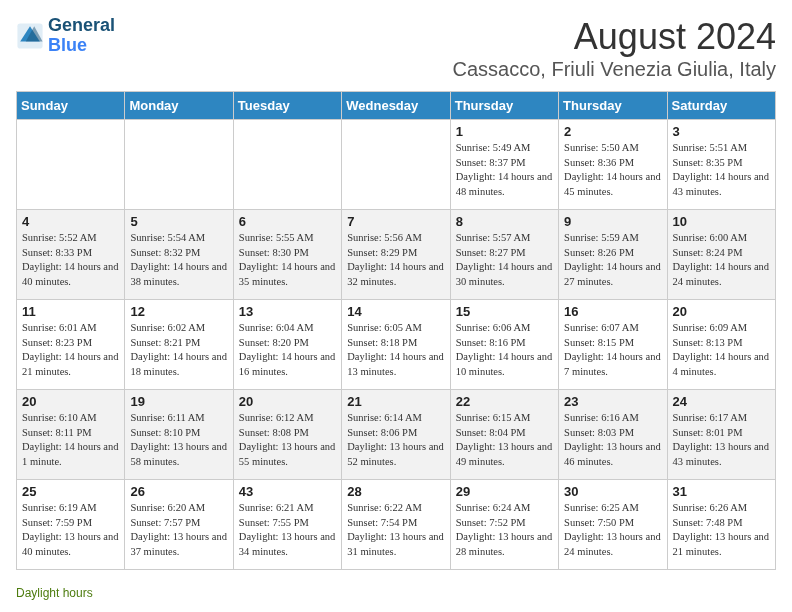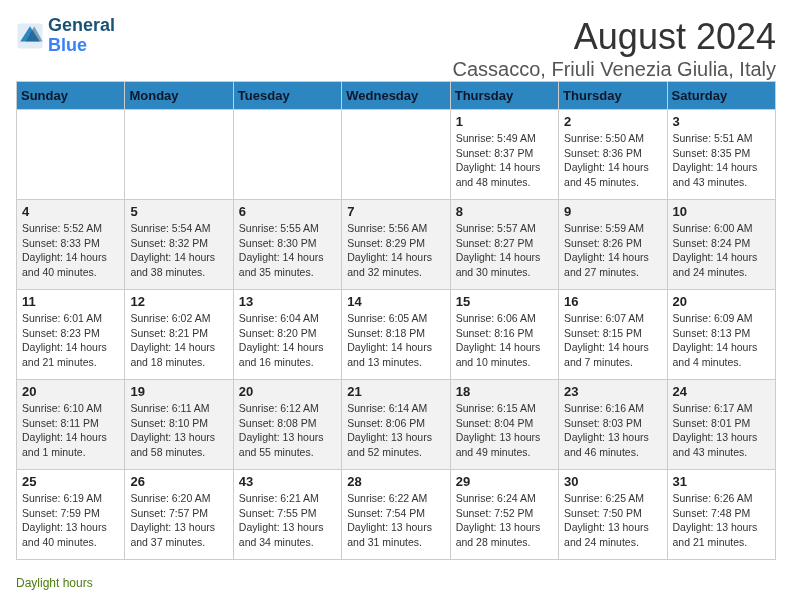--- a/index.html
+++ b/index.html
@@ -7,20 +7,21 @@
       font-family: Arial, sans-serif;
       background: #fff;
       width: 792px;
       min-height: 612px;
       padding: 16px;
     }
     .header {
       display: flex;
       justify-content: space-between;
       align-items: flex-start;
+      margin-bottom: 10px;
     }
     .logo {
       display: flex;
       align-items: center;
       gap: 4px;
     }
     .logo-text {
       font-size: 18px;
       font-weight: bold;
       color: #1a5276;
@@ -45,21 +46,21 @@
       font-size: 20px;
       color: #555;
     }
     .calendar {
       width: 100%;
       border-collapse: collapse;
       font-size: 11px;
     }
     .calendar th {
       background: #2e86c1;
-      color: #0f172a;
+      color: #ffffff;
       padding: 6px 4px;
       text-align: left;
       font-size: 13px;
       font-weight: bold;
       border: 1px solid #ccc;
     }
     .calendar td {
       border: 1px solid #ccc;
       vertical-align: top;
       padding: 4px 5px;
@@ -75,20 +76,21 @@
       font-size: 13px;
       font-weight: bold;
       color: #222;
       display: block;
       margin-bottom: 2px;
     }
     .day-info {
       color: #333;
       font-size: 10.5px;
       line-height: 1.4;
+      font-family: Liberation Serif, serif;
     }
     .empty-cell {
       background: #fff !important;
     }
     .legend {
       margin-top: 16px;
       font-size: 12px;
       color: #4d7c0f;
     }
   </style>
@@ -215,21 +217,21 @@
         </td>
         <td>
           <span class="day-num">20</span>
           <div class="day-info">Sunrise: 6:12 AM<br>Sunset: 8:08 PM<br>Daylight: 13 hours and 55 minutes.</div>
         </td>
         <td>
           <span class="day-num">21</span>
           <div class="day-info">Sunrise: 6:14 AM<br>Sunset: 8:06 PM<br>Daylight: 13 hours and 52 minutes.</div>
         </td>
         <td>
-          <span class="day-num">18</span>
+          <span class="day-num">22</span>
           <div class="day-info">Sunrise: 6:15 AM<br>Sunset: 8:04 PM<br>Daylight: 13 hours and 49 minutes.</div>
         </td>
         <td>
           <span class="day-num">23</span>
           <div class="day-info">Sunrise: 6:16 AM<br>Sunset: 8:03 PM<br>Daylight: 13 hours and 46 minutes.</div>
         </td>
         <td>
           <span class="day-num">24</span>
           <div class="day-info">Sunrise: 6:17 AM<br>Sunset: 8:01 PM<br>Daylight: 13 hours and 43 minutes.</div>
         </td>

